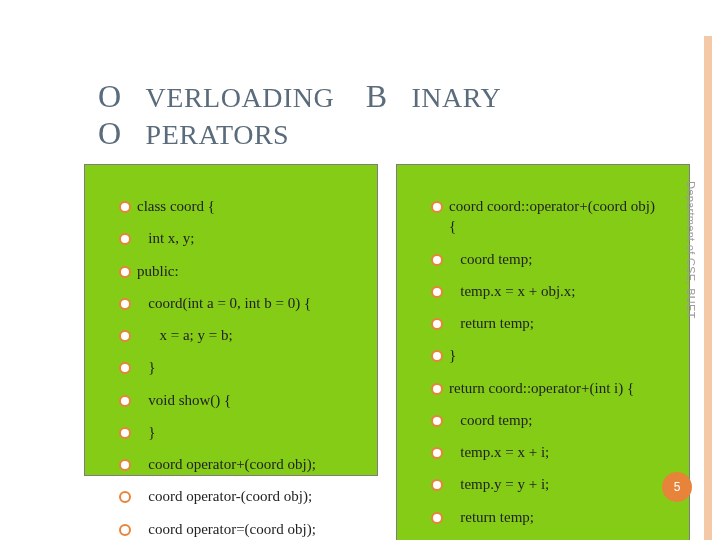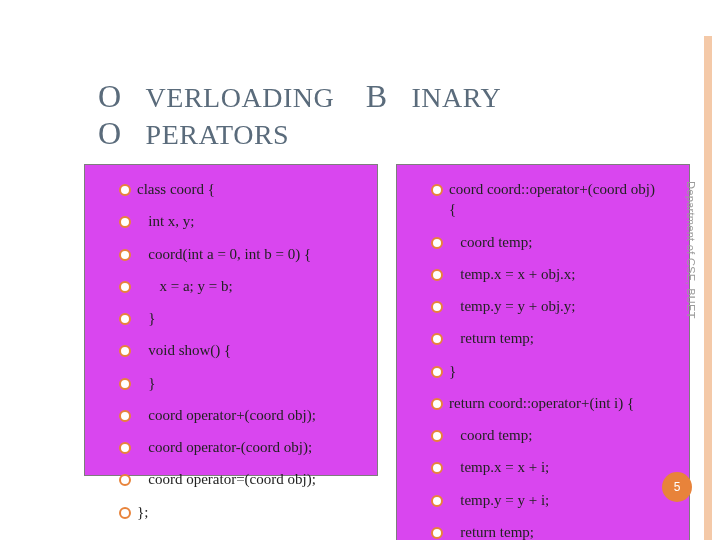--- a/index.html
+++ b/index.html
@@ -28,22 +28,22 @@
     left: 50px;
     top: 42px;
     font-size: 28px;
     color: #5A6B7B;
     letter-spacing: 0.5px;
   }
   .title .lead { font-size: 32px; }
   .box {
     position: absolute;
     border: 1px solid #7d7d7d;
-    padding: 2px 10px 10px 10px;
-    background: #d946ef;
+    padding: 19px 10px 10px 10px;
+    background: #84cc16;
   }
   .box-left  { left: 48px;  top: 128px; width: 294px; height: 312px; }
   .box-right { left: 360px; top: 128px; width: 294px; height: 403px; }
   ul.code {
     list-style: none;
     font-size: 15px;
     line-height: 1.35;
     color: #222;
   }
   ul.code li {
@@ -93,38 +93,38 @@
 <div class="title">
   <span class="lead">O</span><span>VERLOADING</span>
   <span class="lead">B</span><span>INARY</span>
   <span class="lead">O</span><span>PERATORS</span>
 </div>
 
 <div class="box box-left">
   <ul class="code" id="left-list">
       <li>class coord {</li>
       <li>&nbsp;&nbsp;&nbsp;int x, y;</li>
+      <li>public:</li>
       <li>&nbsp;&nbsp;&nbsp;coord(int a = 0, int b = 0) {</li>
       <li>&nbsp;&nbsp;&nbsp;&nbsp;&nbsp;&nbsp;x = a; y = b;</li>
       <li>&nbsp;&nbsp;&nbsp;}</li>
       <li>&nbsp;&nbsp;&nbsp;void show() {</li>
       <li>&nbsp;&nbsp;&nbsp;}</li>
       <li>&nbsp;&nbsp;&nbsp;coord operator+(coord obj);</li>
       <li>&nbsp;&nbsp;&nbsp;coord operator-(coord obj);</li>
       <li>&nbsp;&nbsp;&nbsp;coord operator=(coord obj);</li>
       <li>};</li>
     </ul>
 </div>
 
 <div class="box box-right">
   <ul class="code" id="right-list">
       <li>coord coord::operator+(coord obj) {</li>
       <li>&nbsp;&nbsp;&nbsp;coord temp;</li>
       <li>&nbsp;&nbsp;&nbsp;temp.x = x + obj.x;</li>
-      <li>&nbsp;&nbsp;&nbsp;temp.y = y + obj.y;</li>
       <li>&nbsp;&nbsp;&nbsp;return temp;</li>
       <li>}</li>
       <li>return coord::operator+(int i) {</li>
       <li>&nbsp;&nbsp;&nbsp;coord temp;</li>
       <li>&nbsp;&nbsp;&nbsp;temp.x = x + i;</li>
       <li>&nbsp;&nbsp;&nbsp;temp.y = y + i;</li>
       <li>&nbsp;&nbsp;&nbsp;return temp;</li>
       <li>}</li>
     </ul>
 </div>

